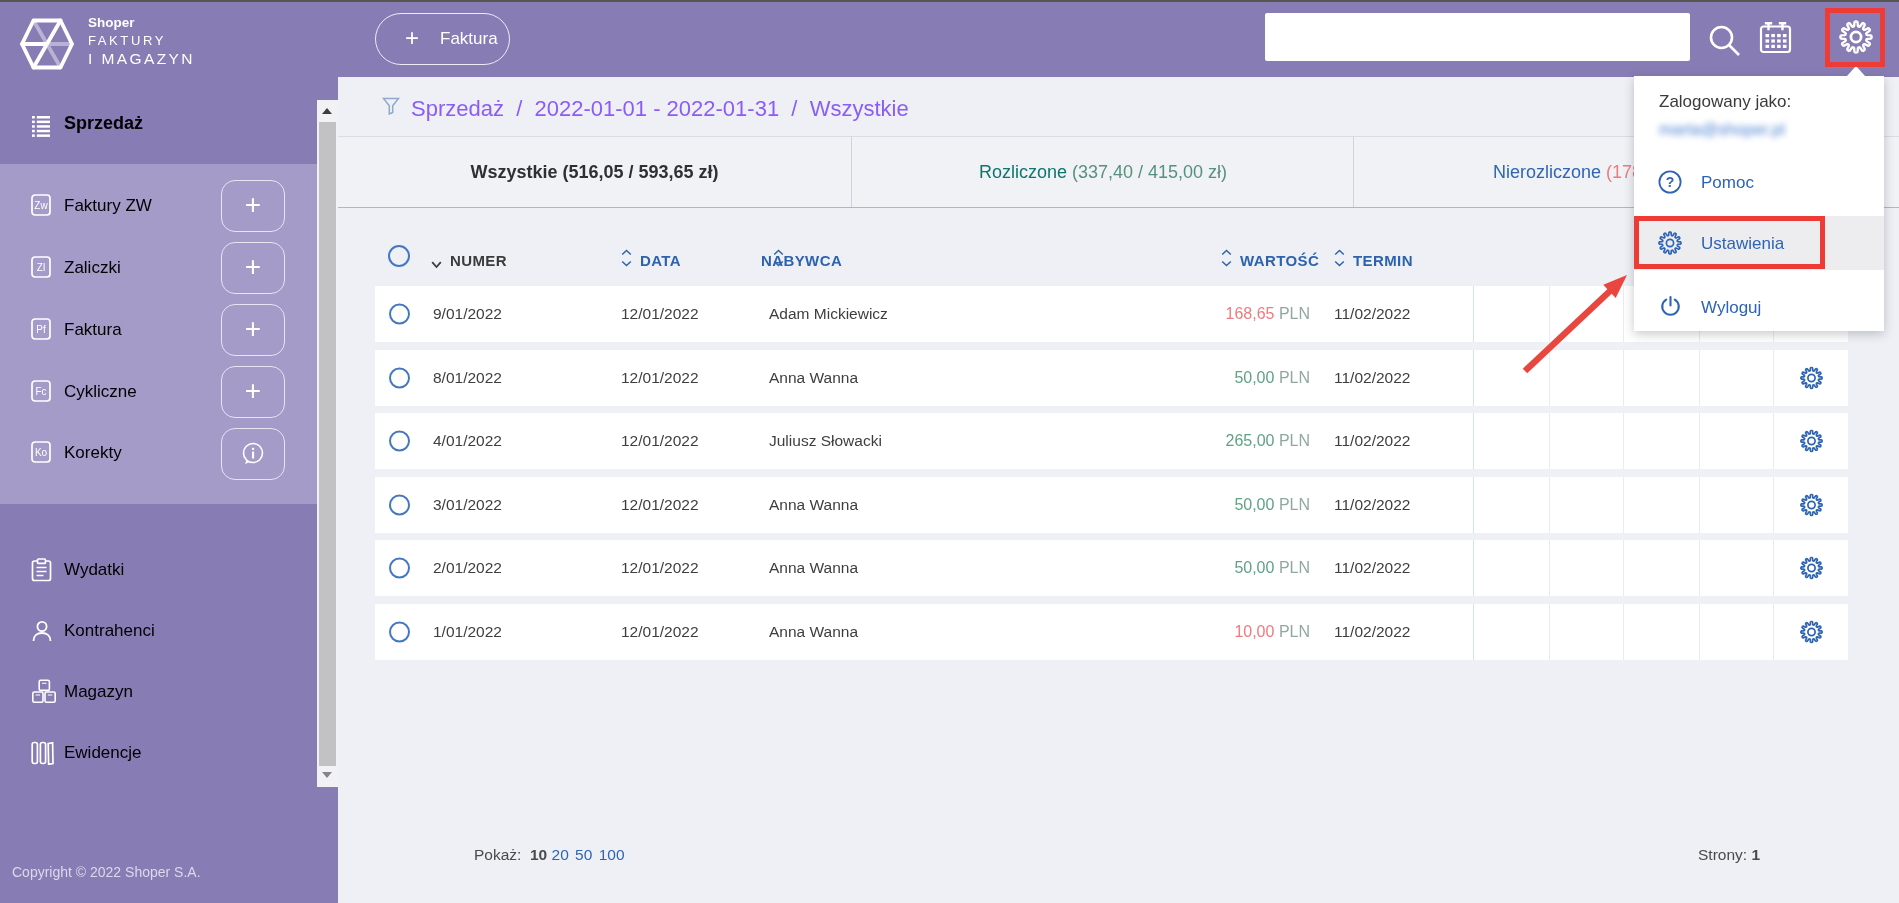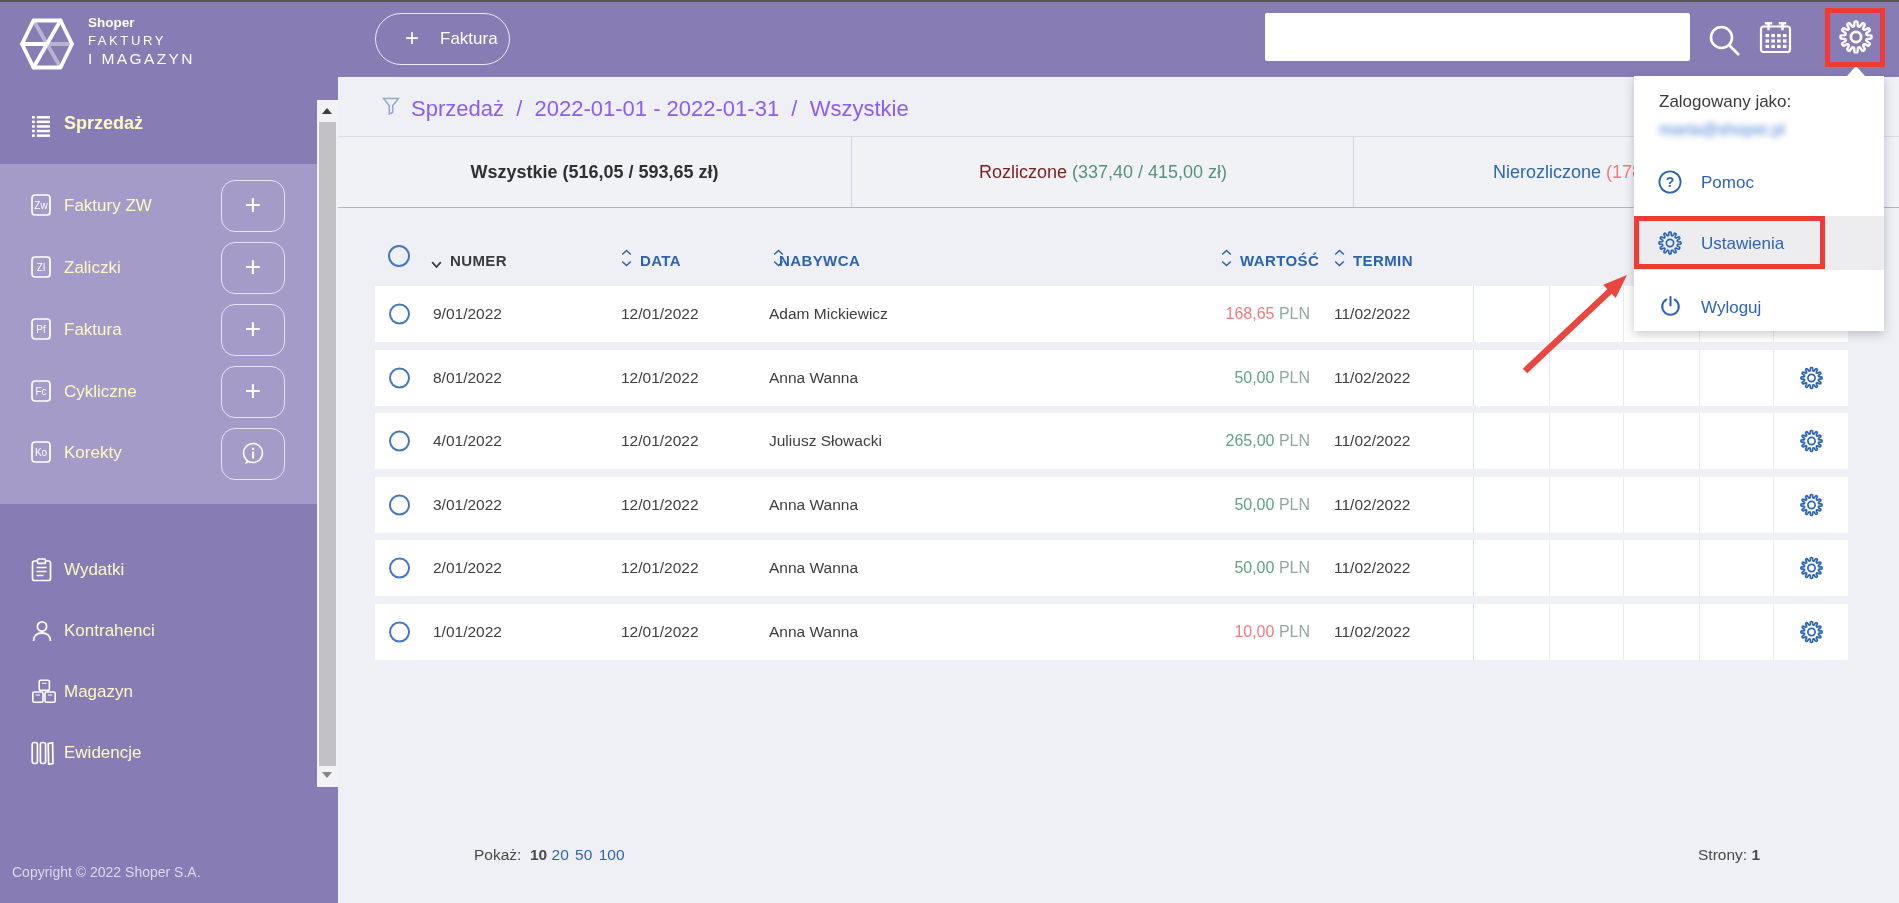--- a/index.html
+++ b/index.html
@@ -3,21 +3,21 @@
 <style>
   html,body{margin:0;padding:0;}
   body{width:1899px;height:903px;overflow:hidden;position:relative;
        font-family:"Liberation Sans",sans-serif;background:#EEF0F5;}
   .abs{position:absolute;}
   
   #topstrip{left:0;top:0;width:1899px;height:2px;background:#54564F;z-index:50;}
   
   #sidebar{left:0;top:0;width:338px;height:903px;background:#877CB4;z-index:5;}
   #submenu{left:0;top:164px;width:317px;height:340px;background:#A49BC9;}
-  .side-item{position:absolute;left:64px;color:#fef9c3;font-size:17px;white-space:nowrap;}
+  .side-item{position:absolute;left:64px;color:#000000;font-size:17px;white-space:nowrap;}
   .side-ico{position:absolute;left:31px;}
   .sq-btn{position:absolute;left:221px;width:62px;height:50px;border:1.5px solid #E7E4F2;
           border-radius:14px;color:#fff;}
   .sq-btn .plus{position:absolute;left:50%;top:50%;transform:translate(-50%,-52%);
           font-size:28px;font-weight:300;}
   #copyright{left:12px;top:864px;color:#DDD9EC;font-size:14px;}
   
   #sbar{left:317px;top:100px;width:21px;height:687px;background:#F2F2F4;}
   #sbar-thumb{left:319px;top:122px;width:17px;height:644px;background:#C2C1C4;}
   .tri-up{width:0;height:0;border-left:5px solid transparent;border-right:5px solid transparent;
@@ -218,42 +218,42 @@
 <div class="abs" id="crumbbar">
   <svg class="abs" style="left:44px;top:20px;" width="18" height="18" viewBox="0 0 18 18" fill="none" stroke="#8FA8CB" stroke-width="1.5">
     <path d="M1.5 1.5 h15 l-5.8 7.2 v6.8 l-3.4 1.5 v-8.3 Z"></path>
   </svg>
   <div class="abs" id="crumbtxt">Sprzedaż &nbsp;/&nbsp; 2022-01-01 - 2022-01-31 &nbsp;/&nbsp; Wszystkie</div>
 </div>
 
 <div class="abs" id="tabs">
   <div class="tab" style="left:0;width:513px;color:#303030;font-weight:bold;">Wszystkie (516,05 / 593,65 zł)</div>
   <div class="tab" style="left:513px;width:502px;border-left:1px solid #CCD2DE;">
-    <span style="color:#7f1d1d;text-align:center;">Rozliczone&nbsp;</span>
+    <span style="color:#0f766e;text-align:center;">Rozliczone&nbsp;</span>
       <span style="color:#56917A;">(337,40 / 415,00 zł)</span>
   </div>
   <div class="tab" style="left:1015px;width:546px;border-left:1px solid #CCD2DE;">
     <span style="color:#2E66B4;">Nierozliczone&nbsp;</span>
       <span style="color:#EE7B80;">(178,65 / 178,65 zł)</span>
   </div>
 </div>
 
 <div class="abs" style="left:388px;top:245px;width:18px;height:18px;border:2px solid #4478C2;border-radius:50%;z-index:4;"></div>
 <svg class="abs" style="left:431px;top:261px;z-index:4;" width="11" height="8" viewBox="0 0 11 8" fill="none" stroke="#3B3B3B" stroke-width="1.8">
     <path d="M1.2 1.2 L5.5 6 L9.8 1.2"></path>
   </svg>
 <div class="hdrcol" style="left:450px;color:#3B3B3B;">NUMER</div>
 <svg class="abs" style="left:621px;top:249px;z-index:4;" width="11" height="18" viewBox="0 0 11 18" fill="none" stroke="#2D63AE" stroke-width="1.5">
     <path d="M1.2 5.5 L5.5 1.5 L9.8 5.5 M1.2 12.5 L5.5 16.5 L9.8 12.5"></path>
   </svg>
 <div class="hdrcol" style="left:640px;">DATA</div>
 <svg class="abs" style="left:773px;top:249px;z-index:4;" width="11" height="18" viewBox="0 0 11 18" fill="none" stroke="#2D63AE" stroke-width="1.5">
     <path d="M1.2 5.5 L5.5 1.5 L9.8 5.5 M1.2 12.5 L5.5 16.5 L9.8 12.5"></path>
   </svg>
-<div class="hdrcol" style="left:779px;">NABYWCA</div>
+<div class="hdrcol" style="left:761px;">NABYWCA</div>
 <svg class="abs" style="left:1221px;top:249px;z-index:4;" width="11" height="18" viewBox="0 0 11 18" fill="none" stroke="#2D63AE" stroke-width="1.5">
     <path d="M1.2 5.5 L5.5 1.5 L9.8 5.5 M1.2 12.5 L5.5 16.5 L9.8 12.5"></path>
   </svg>
 <div class="hdrcol" style="left:1240px;">WARTOŚĆ</div>
 <svg class="abs" style="left:1334px;top:249px;z-index:4;" width="11" height="18" viewBox="0 0 11 18" fill="none" stroke="#2D63AE" stroke-width="1.5">
     <path d="M1.2 5.5 L5.5 1.5 L9.8 5.5 M1.2 12.5 L5.5 16.5 L9.8 12.5"></path>
   </svg>
 <div class="hdrcol" style="left:1353px;">TERMIN</div>
 
 <div class="row" style="top:286px;">

